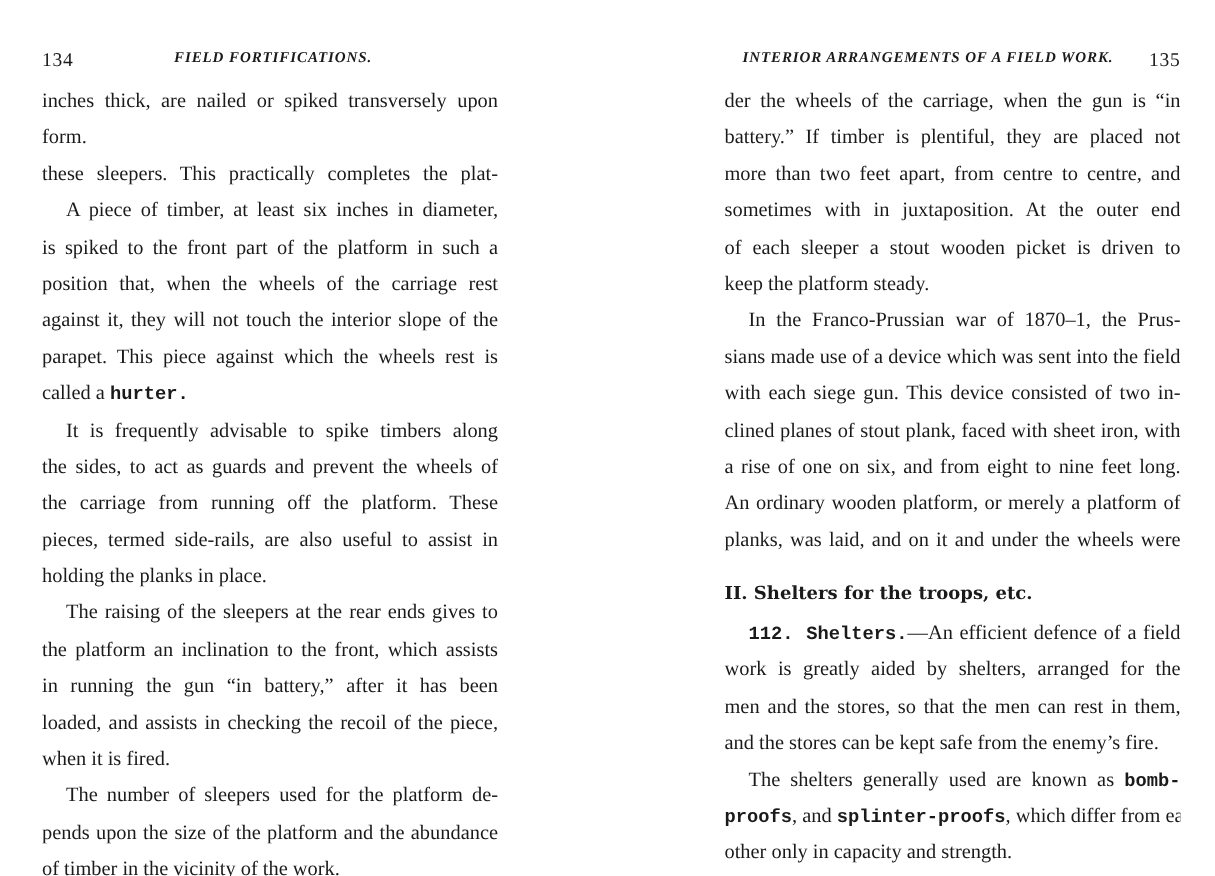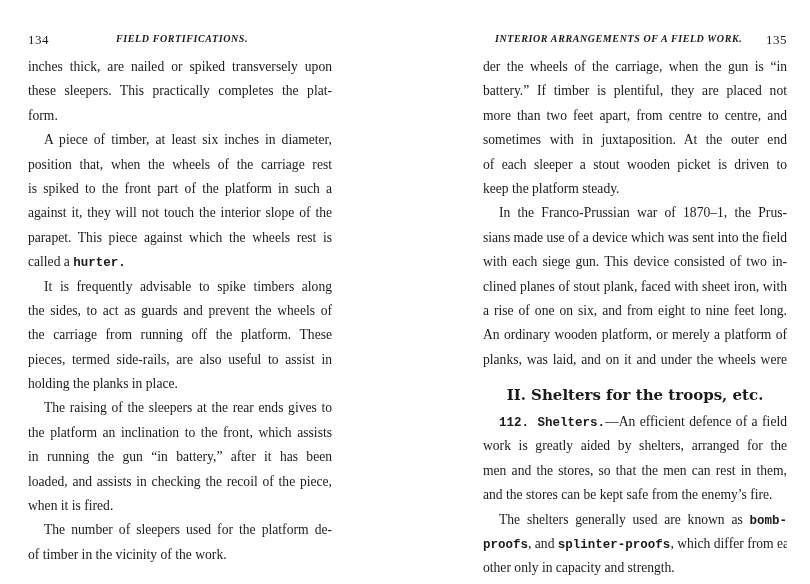--- a/index.html
+++ b/index.html
@@ -10,52 +10,53 @@
   .right { left:483px; width:304px; }
   .header { position:absolute; top:32px; left:0; width:100%; font-size:12px; height:16px;text-align:right; }
   .pnum { position:absolute; top:0; font-size:13px; letter-spacing:0.5px; }
   .run-title { position:absolute; top:1px; font-style:italic; font-weight:bold; font-size:10px; letter-spacing:0.6px; }
   .body { position:absolute; top:55px; left:0; width:100%; }
   .line { font-size:13.6px; line-height:24.4px; height:24.4px; white-space:nowrap;
           text-align:justify; text-align-last:justify; overflow:hidden; }
   .line.last { text-align-last:left; }
   .line.indent { padding-left:16px; }
   .line b { font-family:Liberation Mono, monospace; font-weight:bold; font-size:12.5px; }
-  .section-head { font-family:"DejaVu Serif",serif; font-weight:bold; font-size:15px;
-                  text-align:center; height:26px; line-height:26px; }
+  .section-head { font-family:"DejaVu Serif",serif; font-weight:bold; font-size:12px;
+                  text-align:left; height:26px; line-height:26px; }
 </style>
 </head>
 <body>
 
 <div class="page left">
   <div class="header">
     <span class="pnum" style="left:0">134</span>
     <span class="run-title" style="left:88px">FIELD FORTIFICATIONS.</span>
   </div>
   <div class="body">
     <div class="line">inches thick, are nailed or spiked transversely upon</div>
+    <div class="line last">form.</div>
     <div class="line">these sleepers.  This practically completes the plat-</div>
-    <div class="line last">form.</div>
     <div class="line indent">A piece of timber, at least six inches in diameter,</div>
+    <div class="line">is spiked to the front part of the platform in such a</div>
     <div class="line">position that, when the wheels of the carriage rest</div>
-    <div class="line">is spiked to the front part of the platform in such a</div>
     <div class="line">against it, they will not touch the interior slope of the</div>
     <div class="line">parapet.  This piece against which the wheels rest is</div>
     <div class="line last"><span>called a </span><b>hurter.</b></div>
     <div class="line indent">It is frequently advisable to spike timbers along</div>
     <div class="line">the sides, to act as guards and prevent the wheels of</div>
     <div class="line">the carriage from running off the platform.  These</div>
     <div class="line">pieces, termed side-rails, are also useful to assist in</div>
     <div class="line last">holding the planks in place.</div>
     <div class="line indent">The raising of the sleepers at the rear ends gives to</div>
     <div class="line">the platform an inclination to the front, which assists</div>
     <div class="line">in running the gun “in battery,” after it has been</div>
     <div class="line">loaded, and assists in checking the recoil of the piece,</div>
     <div class="line last">when it is fired.</div>
     <div class="line indent">The number of sleepers used for the platform de-</div>
+    <div class="line">pends upon the size of the platform and the abundance</div>
     <div class="line last">of timber in the vicinity of the work.</div>
 
   </div>
 </div>
 
 <div class="page right">
   <div class="header">
     <span class="run-title" style="left:12px">INTERIOR ARRANGEMENTS OF A FIELD WORK.</span>
     <span class="pnum" style="right:0">135</span>
   </div>

